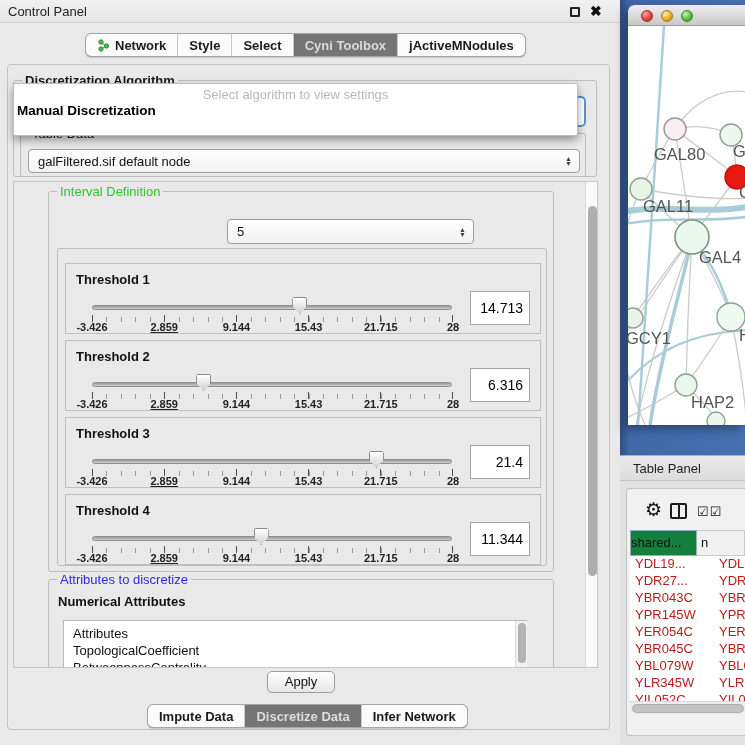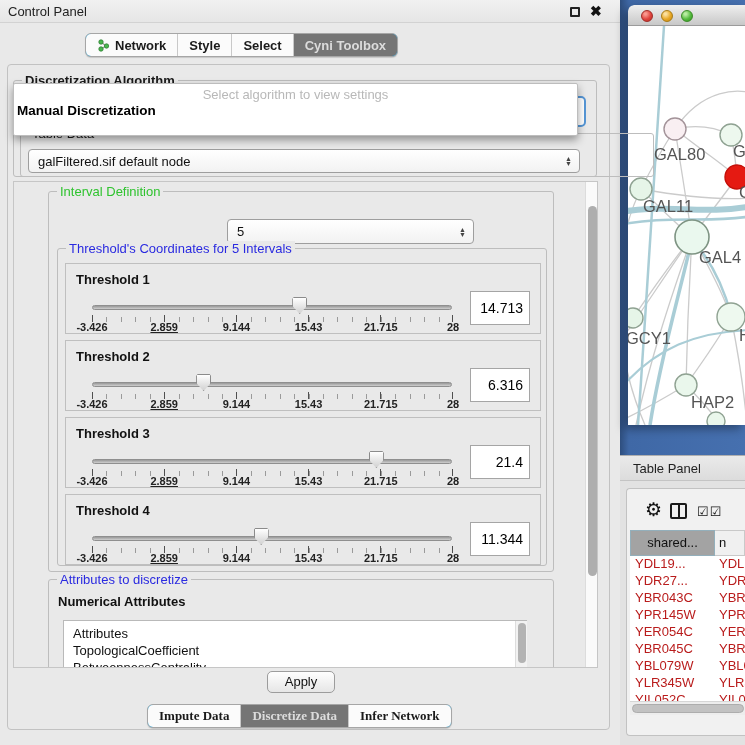--- a/index.html
+++ b/index.html
@@ -85,21 +85,21 @@
   .tp-body { position:absolute; left:620px; top:481px; width:125px; height:264px; background:#E2E2E2; }
   .tp-inner { position:absolute; left:626px; top:488px; width:119px; height:248px; background:#F1F1F1; border:1px solid #C2C2C2; border-right:none; border-radius:4px 0 0 4px; }
   .gear { position:absolute; left:645px; top:500px; font-size:19px; color:#111; cursor:pointer; line-height:19px; }
   .col-icon { position:absolute; left:670px; top:503px; width:17px; height:16px; border:2px solid #1A1A1A; border-radius:2px; cursor:pointer; }
   .col-icon::after { content:""; position:absolute; left:5.5px; top:0; width:2px; height:12px; background:#1A1A1A; }
   .checks { position:absolute; left:697px; top:504px; font-size:13px; color:#111; letter-spacing:1px; cursor:pointer; }
 
   .dtable { position:absolute; left:630px; top:530px; width:115px; height:173px; background:#FFF; overflow:hidden; }
   .thead { display:flex; height:26px; }
   .thcell { font-size:13px; color:#111; line-height:24px; cursor:pointer; }
-  .thcell.c0 { width:85px; background:#a3a3a3; border:1px solid #93AFBB; text-align:center; }
+  .thcell.c0 { width:67px; background:#15803d; border:1px solid #93AFBB; text-align:left; }
   .thcell.c1 { flex:1; background:#F0F0F0; border:1px solid #C9C9C9; border-left:none; padding-left:4px; }
   .trow2 { display:flex; height:17px; cursor:default; }
   .tcell { font-size:13px; color:#b91c1c; line-height:16px; white-space:nowrap; overflow:hidden; }
   .tcell.c0 { width:85px; padding-left:5px; }
   .tcell.c1 { flex:1; padding-left:4px; }
   .hscroll { position:absolute; left:630px; top:701px; width:115px; height:14px; background:#EDEDED; border-top:1px solid #D6D6D6; }
   .hscroll .thumb-h { position:absolute; left:2px; top:2px; width:112px; height:9px; background:#C2C2C2; border:1px solid #ADADAD; border-radius:5px; cursor:pointer; }
 
   svg text { font-family:"Liberation Sans", sans-serif; }
 </style>
@@ -127,33 +127,36 @@
     </div>
     <div class="tab">
         <span>Style</span>
       </div>
     <div class="tab">
         <span>Select</span>
       </div>
     <div class="tab selected">
         <span>Cyni Toolbox</span>
       </div>
+    <div class="tab">
+        <span>jActiveMNodules</span>
+      </div>
   </div>
 
   <div class="outer-panel"></div>
 
   <div class="fieldset" style="left:13px; top:80px; width:584px; height:97px; z-index:1;">
     <span class="legend black">Discretization Algorithm</span>
   </div>
 
   <div class="combo-focused">
     <span class="spinner">▲<br>▼</span>
   </div>
 
-  <div class="fieldset" style="left:20px; top:133px; width:634px; height:44px; z-index:4;">
+  <div class="fieldset" style="left:20px; top:133px; width:566px; height:44px; z-index:4;">
     <span class="legend black" style="font-weight:normal;">Table Data</span>
     <div class="combo" style="left:7px; top:15px; width:552px; height:24px;">
       <span>galFiltered.sif default node</span>
       <span class="spinner">▲<br>▼</span>
     </div>
   </div>
 
   <div class="popup">
     <div class="popup-placeholder">Select algorithm to view settings</div>
     <div class="popup-item b">Manual Discretization</div>
@@ -164,21 +167,20 @@
     <div class="fieldset" style="left:34px; top:9px; width:506px; height:381px; border-color:#BDBDBD;">
       <span class="legend green">Interval Definition</span>
 
       <div style="position:absolute; left:36px; top:31px; font-size:13px; font-weight:bold; color:#111;margin-top:45px;">Number of Intervals</div>
       <div class="combo" style="left:178px; top:27px; width:247px; height:25px;">
         <span>5</span>
         <span class="spinner">▲<br>▼</span>
       </div>
 
       <div class="fieldset" style="left:8px; top:56px; width:490px; height:318px;">
-        <span class="legend blue">Threshold's Coordinates for 5 Intervals</span>
 
         <div class="t-row" style="top:14px;">
           <div class="t-label">Threshold 1</div>
           <div class="track"></div>
           <div class="thumb" style="left: 226.22px;"></div>
           <div class="ticks"></div>
           <div class="tlbls">
             <span class="tlbl">-3.426</span>
             <span class="tlbl">2.859</span>
             <span class="tlbl">9.144</span>
@@ -252,21 +254,21 @@
       </div>
     </div>
 
     <div class="vscroll">
       <div class="thumb-v"></div>
     </div>
   </div>
 
   <div class="apply-btn">Apply</div>
 
-  <div class="tabbar" style="left:147px; top:704px;font-family:Liberation Serif, serif;">
+  <div class="tabbar" style="left:147px; top:704px;">
     <div class="tab">
         <span>Impute Data</span>
       </div>
     <div class="tab selected">
         <span>Discretize Data</span>
       </div>
     <div class="tab">
         <span>Infer Network</span>
       </div>
   </div>

